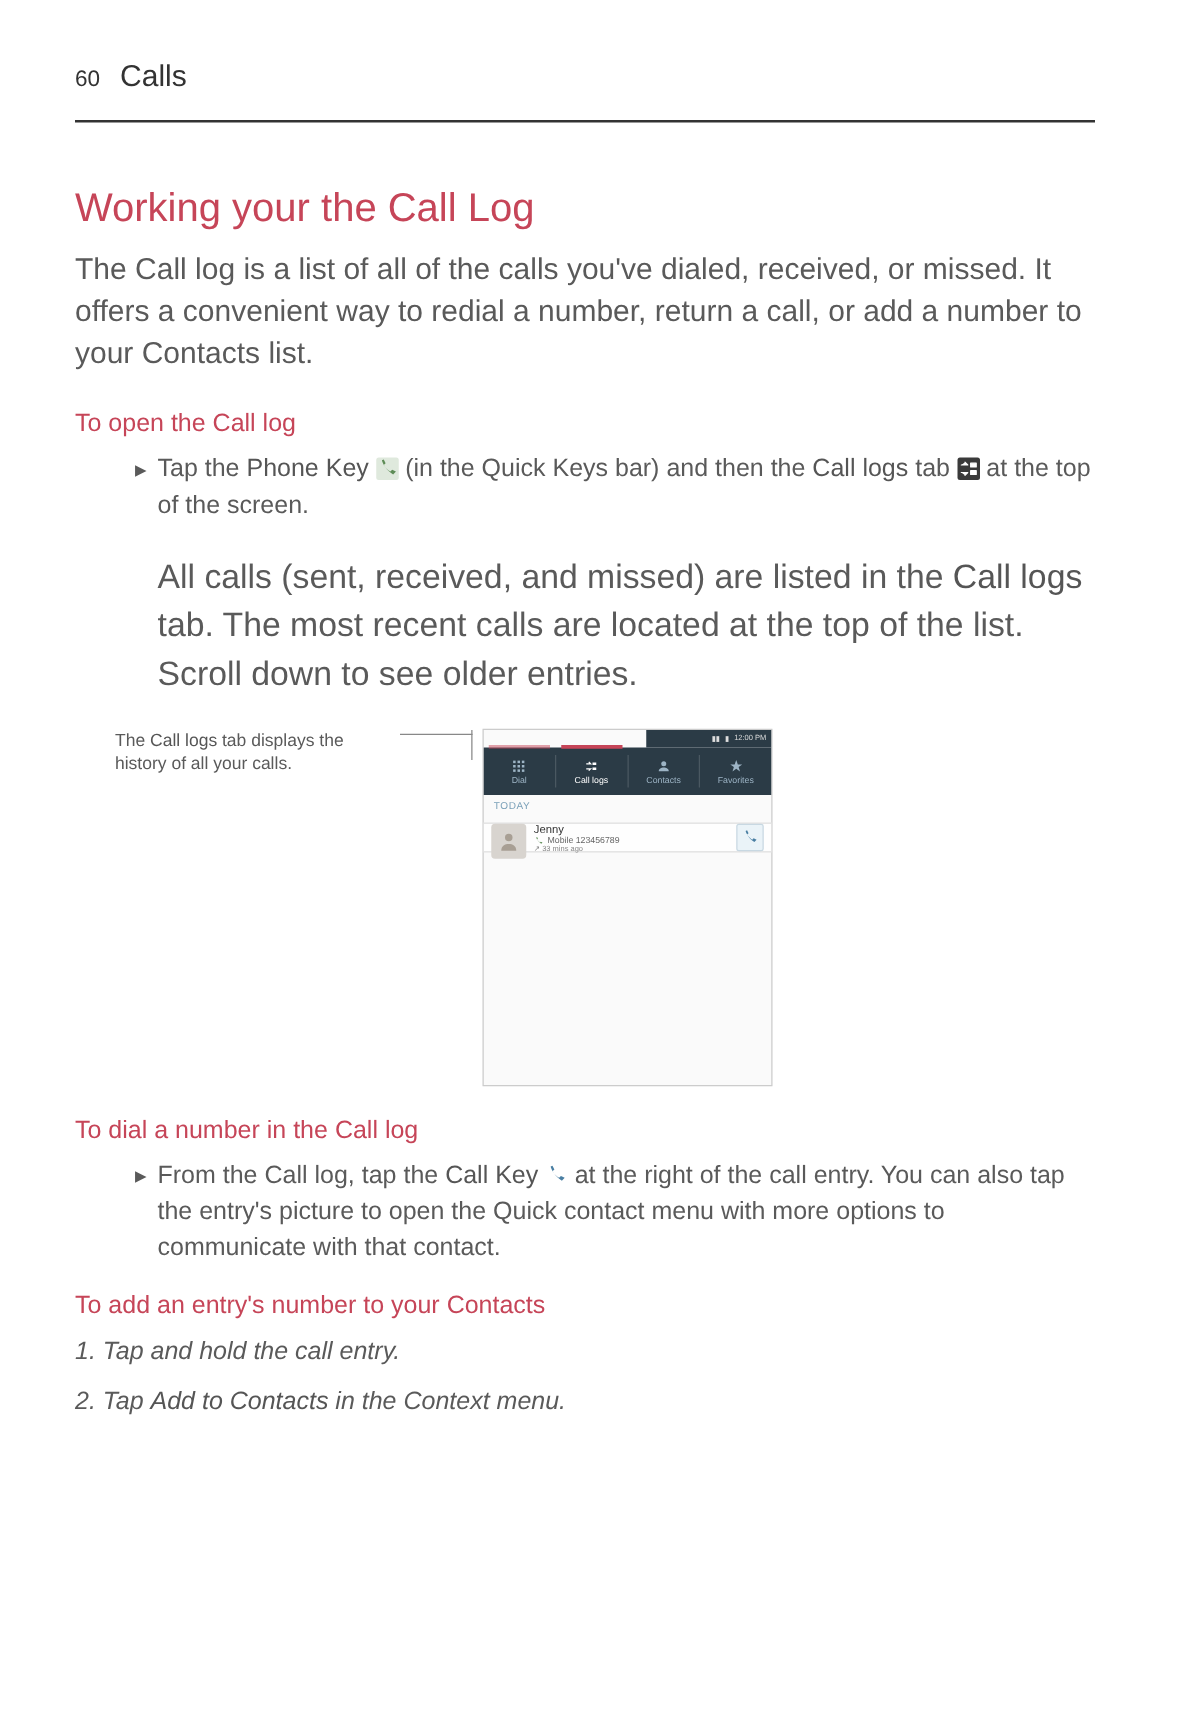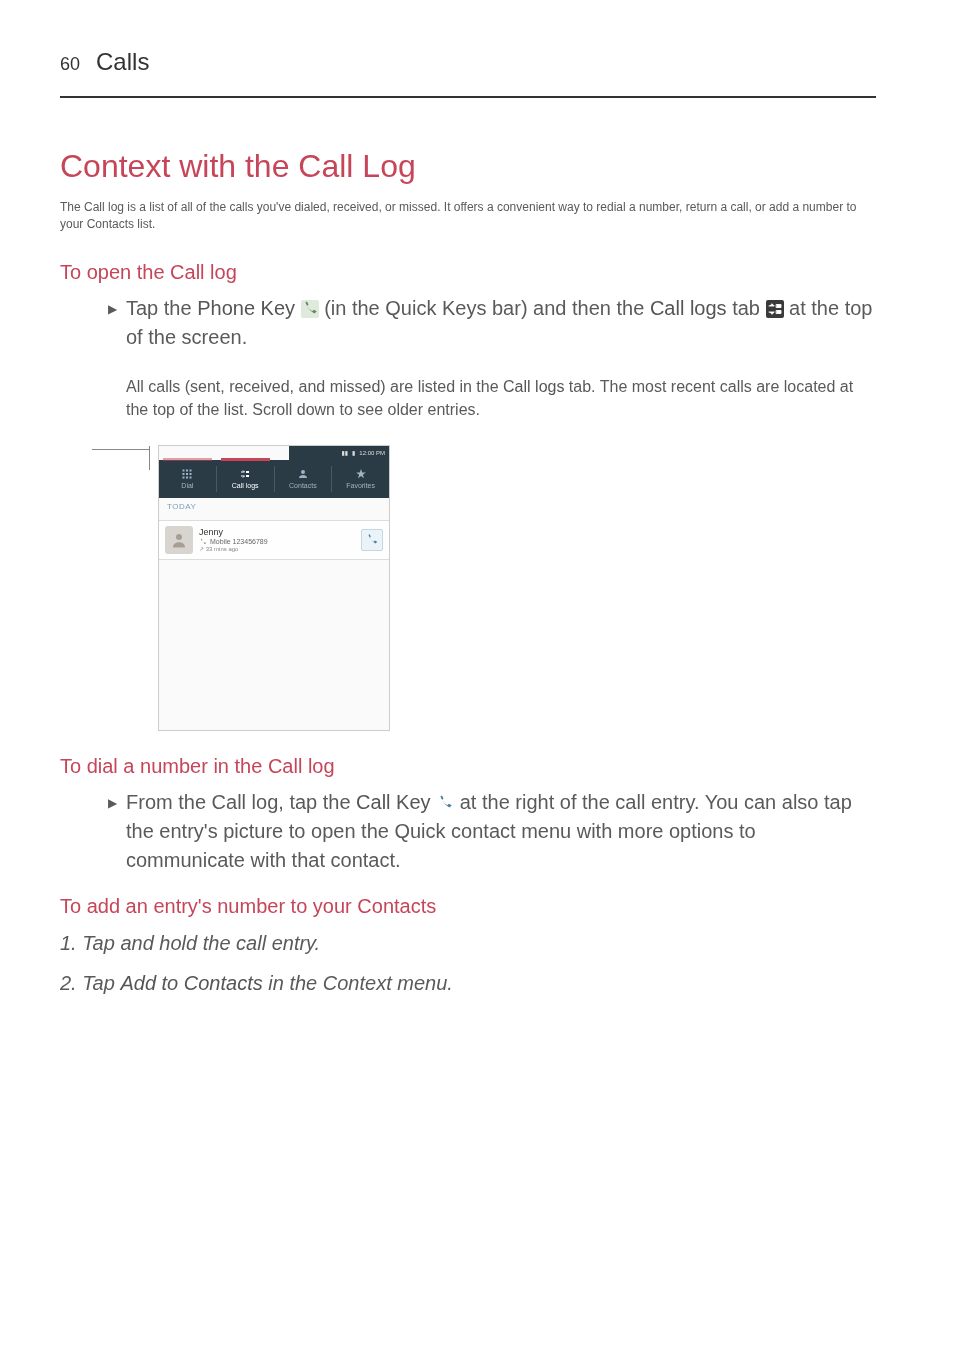--- a/index.html
+++ b/index.html
@@ -31,21 +31,21 @@
     color: #333;
     font-weight: 400;
   }
   h1.main-heading {
     color: #c64558;
     font-size: 32px;
     font-weight: 400;
     margin: 0 0 14px;
   }
   p.intro {
-    font-size: 12px;
+    font-size: 24px;
     line-height: 1.4;
     margin: 12px 0 28px;
   }
   h2.sub-heading {
     color: #c64558;
     font-size: 20px;
     font-weight: 400;
     margin: 20px 0 10px;
   }
   .bullet-block {
@@ -71,21 +71,21 @@
     height: 18px;
     vertical-align: -3px;
     border-radius: 2px;
   }
   .icon-phone-key { background: #dfe9dd; }
   .icon-logs-tab { background: #3a3a3a; }
   .icon-call-key { background: #fff; }
   .inline-icon svg { width: 100%; height: 100%; }
   .follow-para {
     padding-left: 66px;
-    font-size: 16px;
+    font-size: 27px;
     line-height: 1.45;
     margin: 23px 0 24px;
   }
   .figure-block {
     display: flex;
     gap: 8px;
     margin: 8px 0 24px 32px;
   }
   .caption {
     font-size: 14px;
@@ -183,25 +183,25 @@
     top: 56px;
     left: 8px;
     font-size: 8px;
     color: #7aa0b8;
     letter-spacing: 0.5px;
   }
   .log-row {
     position: absolute;
     top: 74px;
     left: 0; right: 0;
-    height: 40px;
+    height: 24px;
     border-top: 1px solid #ddd;
     border-bottom: 1px solid #ddd;
     display: flex;
-    align-items: center;
+    align-items: flex-start;
     padding: 0 6px;
     gap: 6px;
     background: #fefefe;
   }
   .avatar {
     width: 28px;
     height: 28px;
     border-radius: 3px;
     background: #d8d4cf;
     display: flex;
@@ -243,21 +243,21 @@
   }
 </style>
 </head>
 <body>
 
 <div class="header-row">
   <span class="page-num">60</span>
   <span class="section-title">Calls</span>
 </div>
 
-<h1 class="main-heading">Context with the Call Log</h1>
+<h1 class="main-heading">Working your the Call Log</h1>
 
 <p class="intro">The Call log is a list of all of the calls you've dialed, received, or missed. It offers a convenient way to redial a number, return a call, or add a number to your Contacts list.</p>
 
 <h2 class="sub-heading">To open the Call log</h2>
 
 <div class="bullet-block">
   <div class="bullet-item">
     <div class="bullet">▶</div>
     <div class="text">
       <span>Tap the </span><span class="bold">Phone Key</span>
@@ -272,20 +272,23 @@
         </span><span> at the top of the screen.</span>
     </div>
   </div>
 </div>
 
 <p class="follow-para">
   <span>All calls (sent, received, and missed) are listed in the </span><span class="bold">Call logs</span><span> tab. The most recent calls are located at the top of the list. Scroll down to see older entries.</span>
 </p>
 
 <div class="figure-block">
+  <div class="caption">
+    <span>The </span><span class="bold-sm">Call logs</span><span> tab displays the history of all your calls.</span>
+  </div>
   <div class="caption-line"></div>
   <div class="phone-shot">
     <div class="status-bar">
       <span>▮▮</span>
       <span>▮</span>
       <span>12:00 PM</span>
     </div>
     <div class="tab-bar">
       <div class="tab prev">
         <svg width="12" height="12" viewBox="0 0 24 24">

